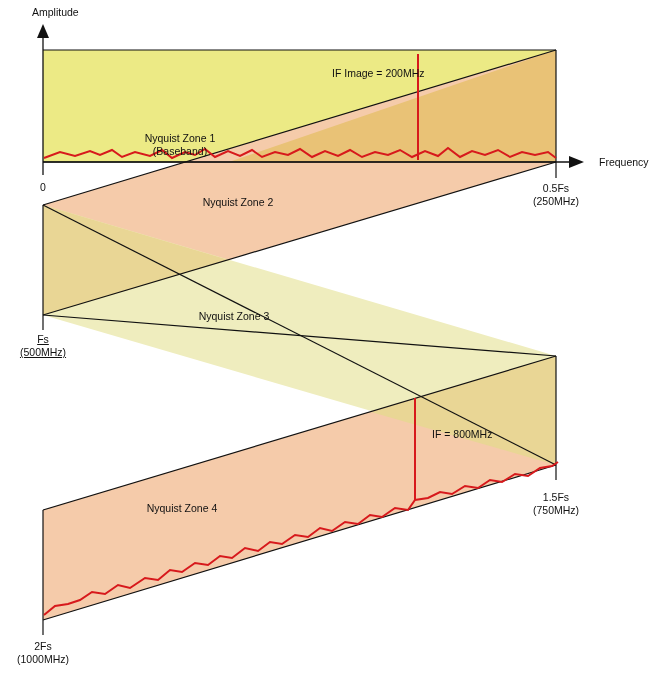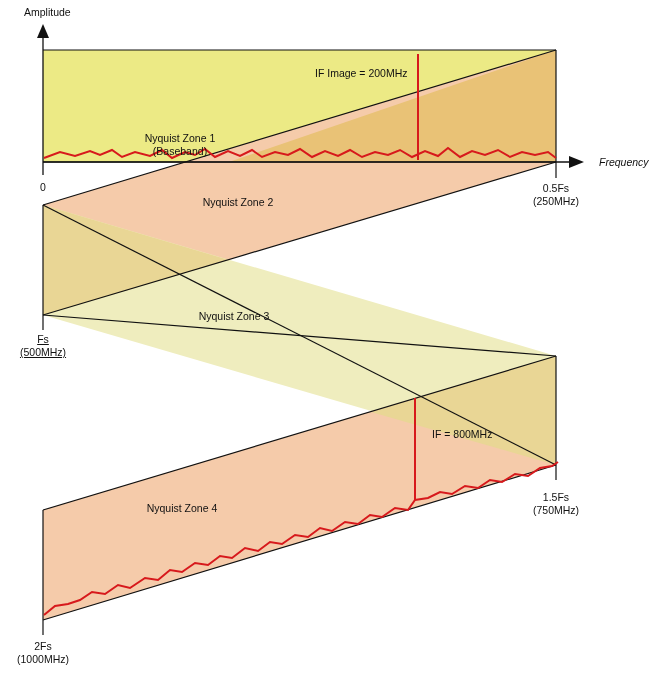--- a/index.html
+++ b/index.html
@@ -51,22 +51,22 @@
 
   <path fill="none" stroke="#D7191C" stroke-width="2" d="M44,158 L60,152 L75,156 L90,151 L100,155 L112,150 L122,157 L135,152 L150,156 L162,150 L172,158 L185,152 L195,155 L205,149 L215,157 L228,151 L240,156 L252,150 L262,157 L275,152 L288,155 L300,149 L312,157 L325,151 L338,156 L350,150 L362,157 L375,152 L388,155 L400,150 L412,157 L425,151 L438,156 L448,148 L460,157 L472,151 L485,155 L498,150 L510,157 L522,152 L535,155 L548,152 L556,158"></path>
 
   <line x1="418" y1="54" x2="418" y2="160" stroke="#D7191C" stroke-width="2"></line>
 
   <path fill="none" stroke="#D7191C" stroke-width="2" d="M44,615 L55,606 L68,604 L80,600 L92,592 L105,594 L118,585 L130,588 L145,578 L158,580 L170,570 L182,572 L195,563 L208,565 L220,556 L232,558 L245,548 L258,551 L270,542 L282,544 L295,535 L308,537 L320,528 L332,531 L345,522 L358,524 L370,515 L382,517 L395,508 L408,510 L415,500 L428,498 L440,492 L452,494 L465,486 L478,488 L490,480 L502,482 L515,474 L528,476 L540,468 L552,466 L558,462"></path>
 
   <line x1="415" y1="398" x2="415" y2="500" stroke="#D7191C" stroke-width="2"></line>
 </svg>
 
-<div class="lbl" style="left:24px;top:6px;">Amplitude</div>
-<div class="lbl" style="left:599px;top:156px;font-style:italic;">Frequency</div>
+<div class="lbl" style="left:32px;top:6px;">Amplitude</div>
+<div class="lbl" style="left:599px;top:156px;">Frequency</div>
 
 <div class="lbl" style="left:38px;top:181px;width:10px;">0</div>
 <div class="lbl" style="left:526px;top:182px;width:60px;">
   <div>0.5Fs</div>
   <div>(250MHz)</div>
 </div>
 <div class="lbl" style="left:13px;top:333px;width:60px;text-decoration:underline;">
   <div>Fs</div>
   <div>(500MHz)</div>
 </div>
@@ -80,14 +80,14 @@
 </div>
 
 <div class="lbl" style="left:130px;top:84px;width:100px;margin-top:48px;">
   <div>Nyquist Zone 1</div>
   <div>(Baseband)</div>
 </div>
 <div class="lbl" style="left:188px;top:196px;width:100px;">Nyquist Zone 2</div>
 <div class="lbl" style="left:184px;top:310px;width:100px;">Nyquist Zone 3</div>
 <div class="lbl" style="left:132px;top:502px;width:100px;">Nyquist Zone 4</div>
 
-<div class="lbl" style="left:315px;top:67px;">IF Image = 200MHz</div>
+<div class="lbl" style="left:332px;top:67px;">IF Image = 200MHz</div>
 <div class="lbl" style="left:432px;top:428px;">IF = 800MHz</div>
 
 </body></html>

